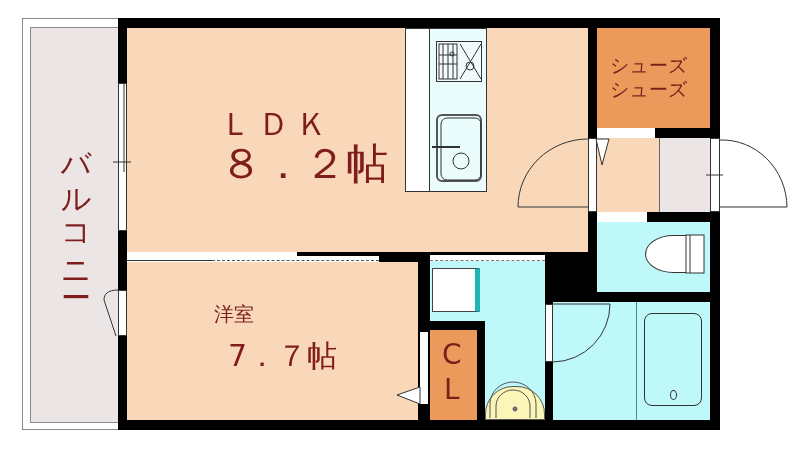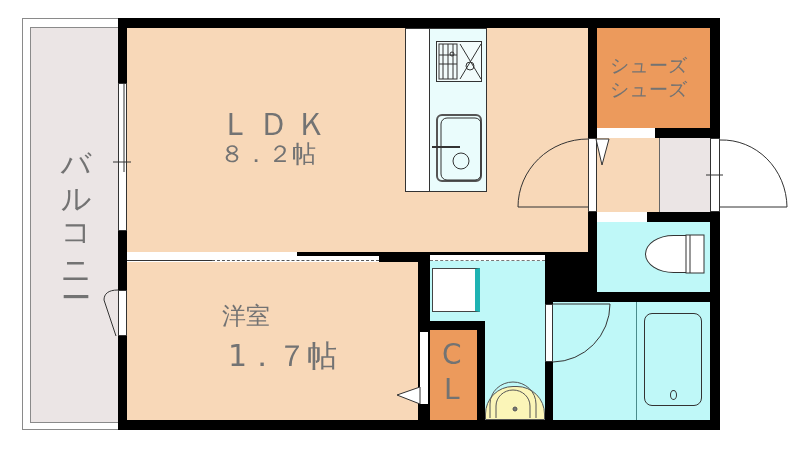--- a/index.html
+++ b/index.html
@@ -1,38 +1,38 @@
 <!DOCTYPE html>
 <html><head>
 <meta charset="utf-8">
 <style>
   html, body { margin: 0; padding: 0; background: #ffffff; }
   body { width: 800px; height: 450px; position: relative; overflow: hidden;
          font-family: "DejaVu Sans", "Liberation Sans", sans-serif; }
   .abs { position: absolute; box-sizing: border-box; }
   .wall { background: #000; }
-  .room-text { position: absolute; color: #737373; line-height: 1.05; white-space: pre; }
+  .room-text { position: absolute; color: #7f1d1d; line-height: 1.05; white-space: pre; }
   svg.overlay { position: absolute; left: 0; top: 0; }
 </style>
 </head>
 <body>
 
 <div class="abs" style="left:22px;top:18px;width:100px;height:412px;border:1px solid #8a8a8a;background:#fff;"></div>
 <div class="abs" style="left:30px;top:27px;width:89px;height:396px;border:1px solid #8a8a8a;background:#ebe5e5;"></div>
 <div class="room-text" style="left:56px;top:130px;width:36px;font-size:30px;writing-mode:vertical-rl;letter-spacing:4px;">バルコニー</div>
 
 <div class="abs wall" style="left:118px;top:18px;width:602px;height:10px;"></div>
 <div class="abs wall" style="left:118px;top:420px;width:602px;height:10px;"></div>
 <div class="abs wall" style="left:118px;top:18px;width:9px;height:412px;"></div>
 <div class="abs wall" style="left:710px;top:18px;width:10px;height:120px;"></div>
 <div class="abs wall" style="left:710px;top:212px;width:10px;height:218px;"></div>
 
 <div class="abs" style="left:127px;top:28px;width:461px;height:224px;background:#f8d8b8;"></div>
 <div class="room-text" style="left:220px;top:108px;font-size:32px;letter-spacing:6px;">ＬＤＫ</div>
-<div class="room-text" style="left:220px;top:142px;font-size:24px;">８．２帖</div>
+<div class="room-text" style="left:220px;top:142px;font-size:42px;">８．２帖</div>
 
 <div class="abs" style="left:405px;top:28px;width:82px;height:164px;border:1px solid #333;background:#eafcfc;"></div>
 <div class="abs" style="left:405px;top:28px;width:25px;height:164px;border:1px solid #333;background:#fff;"></div>
 <div class="abs" style="left:436px;top:41px;width:46px;height:41px;border:1px solid #333;background:#f2fbfb;"></div>
 <div class="abs" style="left:436px;top:114px;width:46px;height:68px;border:2px solid #555;border-radius:6px;background:#eafcfc;"></div>
 
 <div class="abs wall" style="left:588px;top:18px;width:9px;height:120px;"></div>
 
 <div class="abs" style="left:597px;top:28px;width:113px;height:100px;background:#ec9a5c;"></div>
 <div class="room-text" style="left:610px;top:56px;font-size:19px;">シューズ</div>
@@ -54,22 +54,22 @@
 <div class="abs wall" style="left:545px;top:292px;width:175px;height:10px;"></div>
 <div class="abs wall" style="left:588px;top:222px;width:9px;height:80px;"></div>
 
 <div class="abs" style="left:127px;top:252px;width:170px;height:9px;background:#fff;border-bottom:1px solid #333;"></div>
 <div class="abs wall" style="left:297px;top:252px;width:122px;height:4px;"></div>
 <div class="abs" style="left:212px;top:256px;width:167px;height:5px;background:#fff;border-bottom:1px dashed #555;"></div>
 <div class="abs wall" style="left:379px;top:252px;width:51px;height:10px;"></div>
 <div class="abs wall" style="left:418px;top:252px;width:170px;height:3px;"></div>
 
 <div class="abs" style="left:127px;top:262px;width:291px;height:158px;background:#f8d8b8;"></div>
-<div class="room-text" style="left:222px;top:304px;font-size:24px;">洋室</div>
-<div class="room-text" style="left:228px;top:340px;font-size:30px;">1．７帖</div>
+<div class="room-text" style="left:214px;top:304px;font-size:20px;">洋室</div>
+<div class="room-text" style="left:228px;top:340px;font-size:30px;">7．７帖</div>
 
 <div class="abs" style="left:118px;top:83px;width:9px;height:148px;background:#fff;border:1px solid #333;"></div>
 <div class="abs" style="left:118px;top:290px;width:9px;height:46px;background:#fff;border:1px solid #333;"></div>
 
 <div class="abs wall" style="left:418px;top:255px;width:12px;height:175px;"></div>
 <div class="abs" style="left:430px;top:260px;width:115px;height:160px;background:#bff8f8;"></div>
 <div class="abs" style="left:430px;top:255px;width:115px;height:6px;background:#fff;border-bottom:1px dashed #777;"></div>
 <div class="abs" style="left:432px;top:268px;width:48px;height:44px;border:1px solid #444;background:#fff;border-right:5px solid #1fb3b3;"></div>
 <div class="abs wall" style="left:418px;top:321px;width:67px;height:9px;"></div>
 <div class="abs wall" style="left:477px;top:321px;width:8px;height:109px;"></div>

